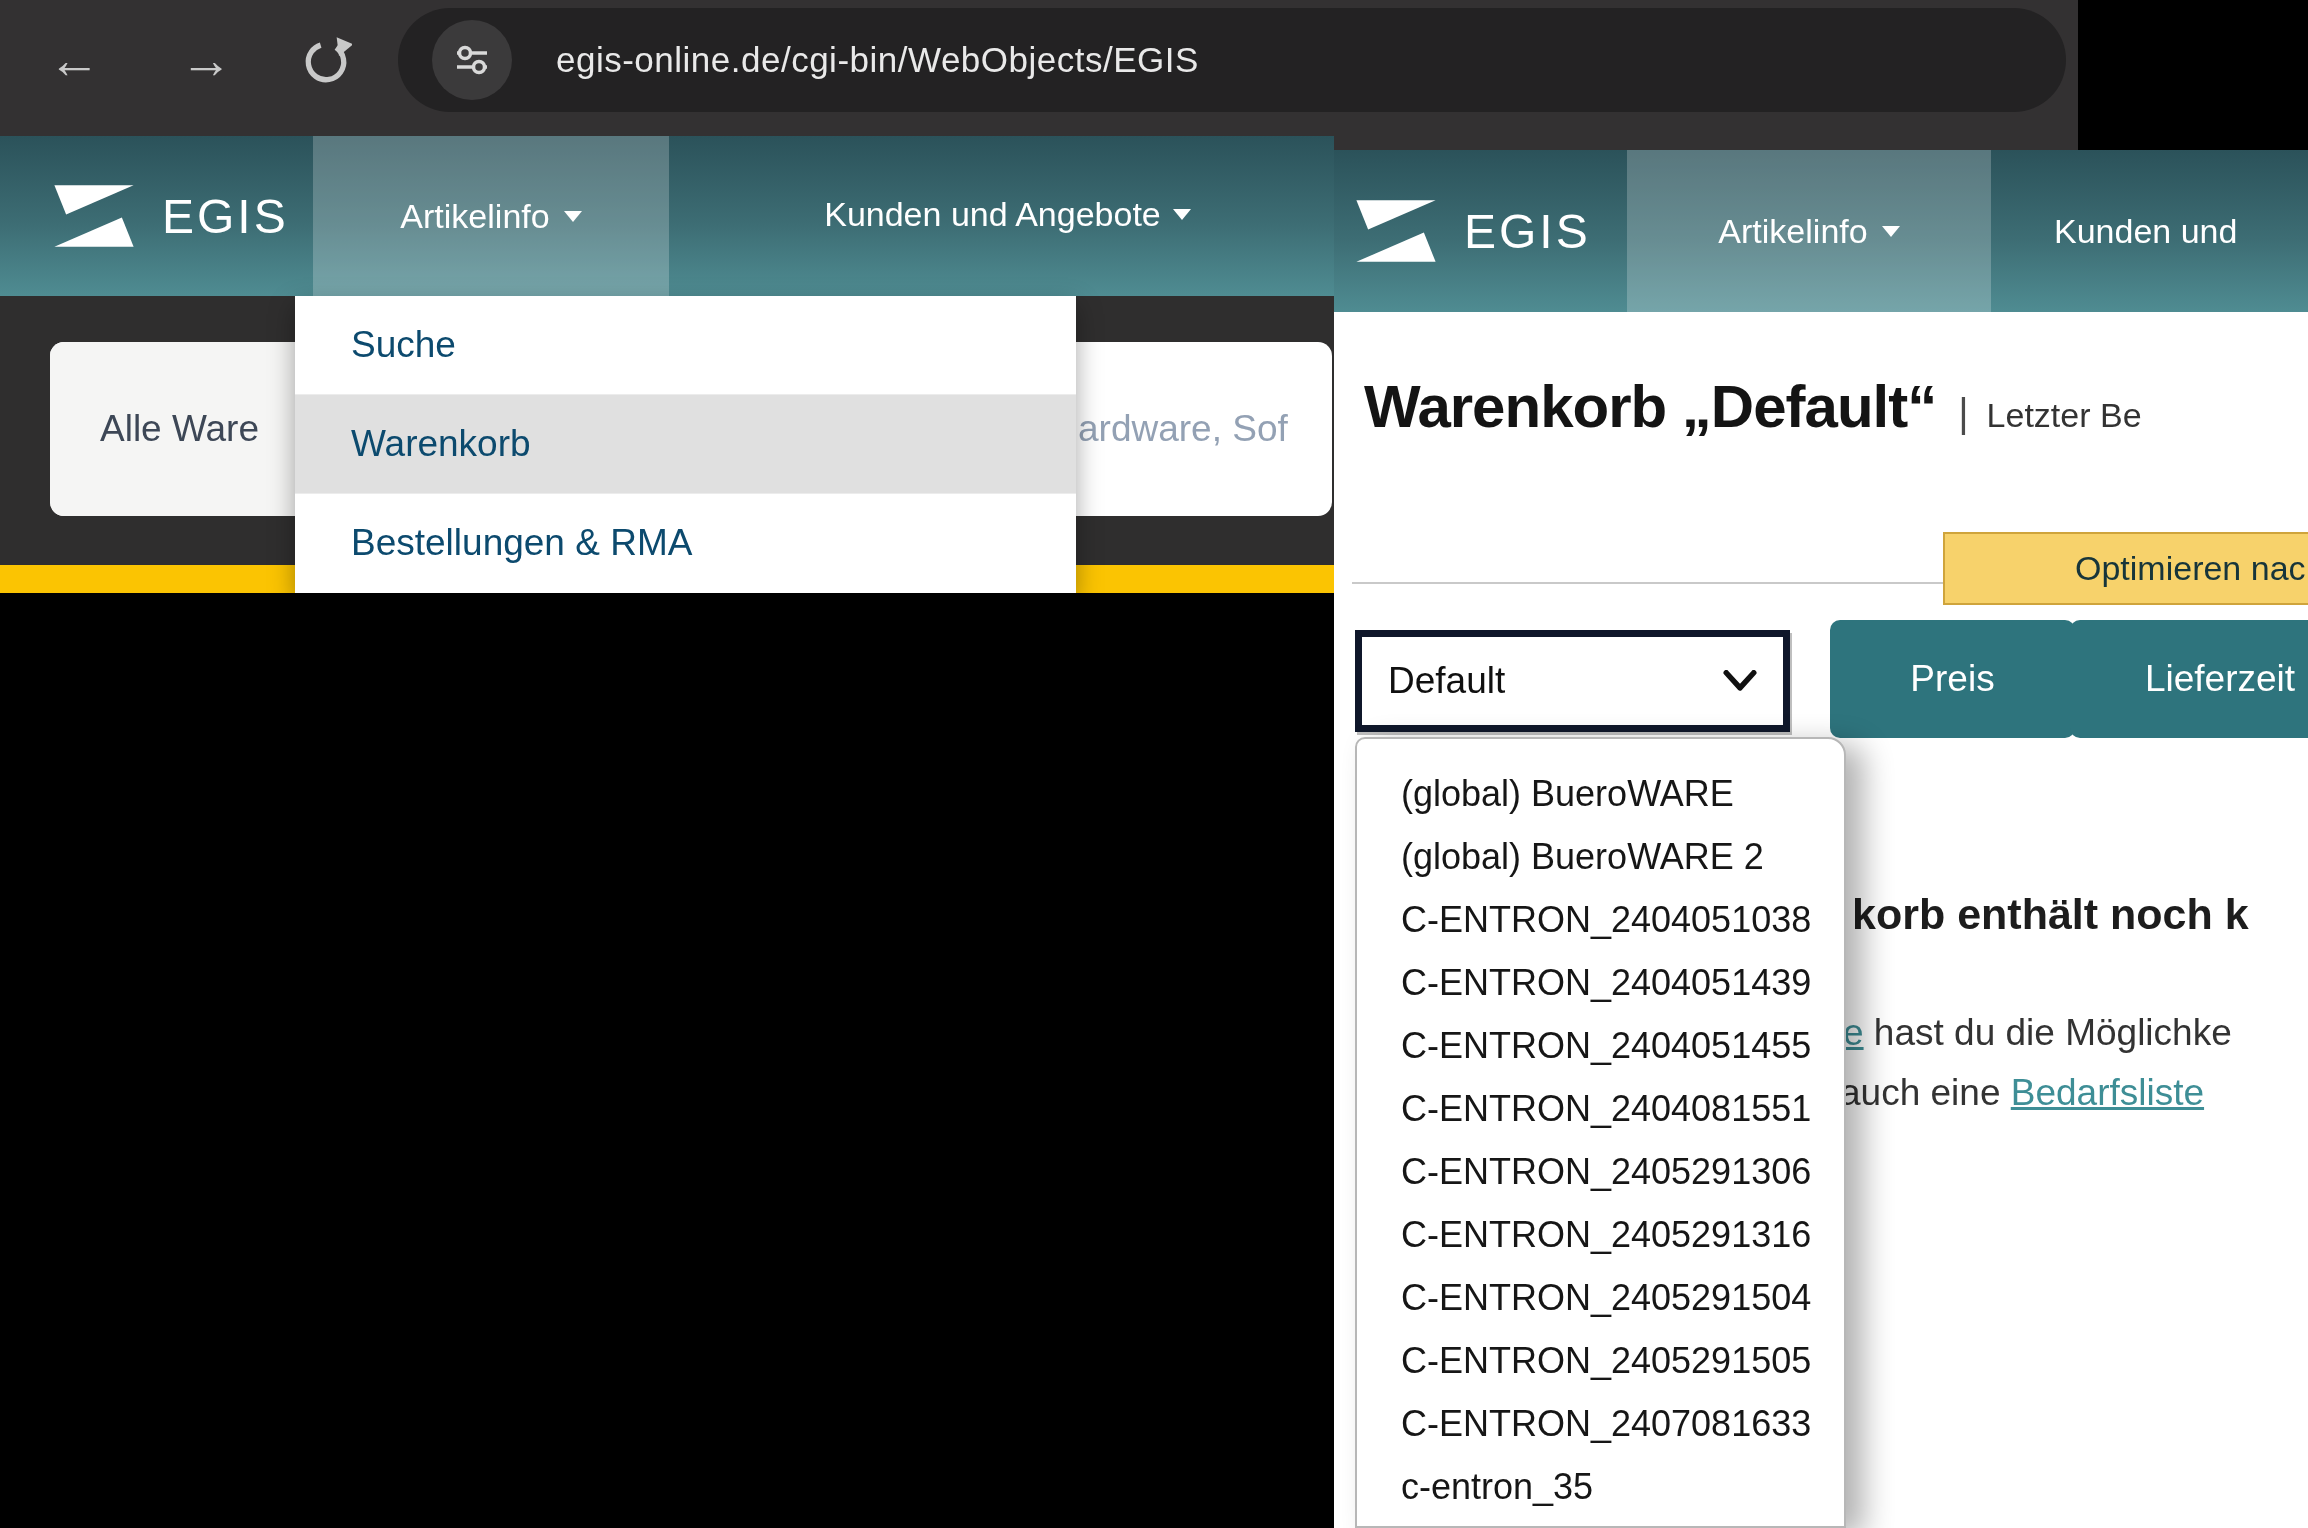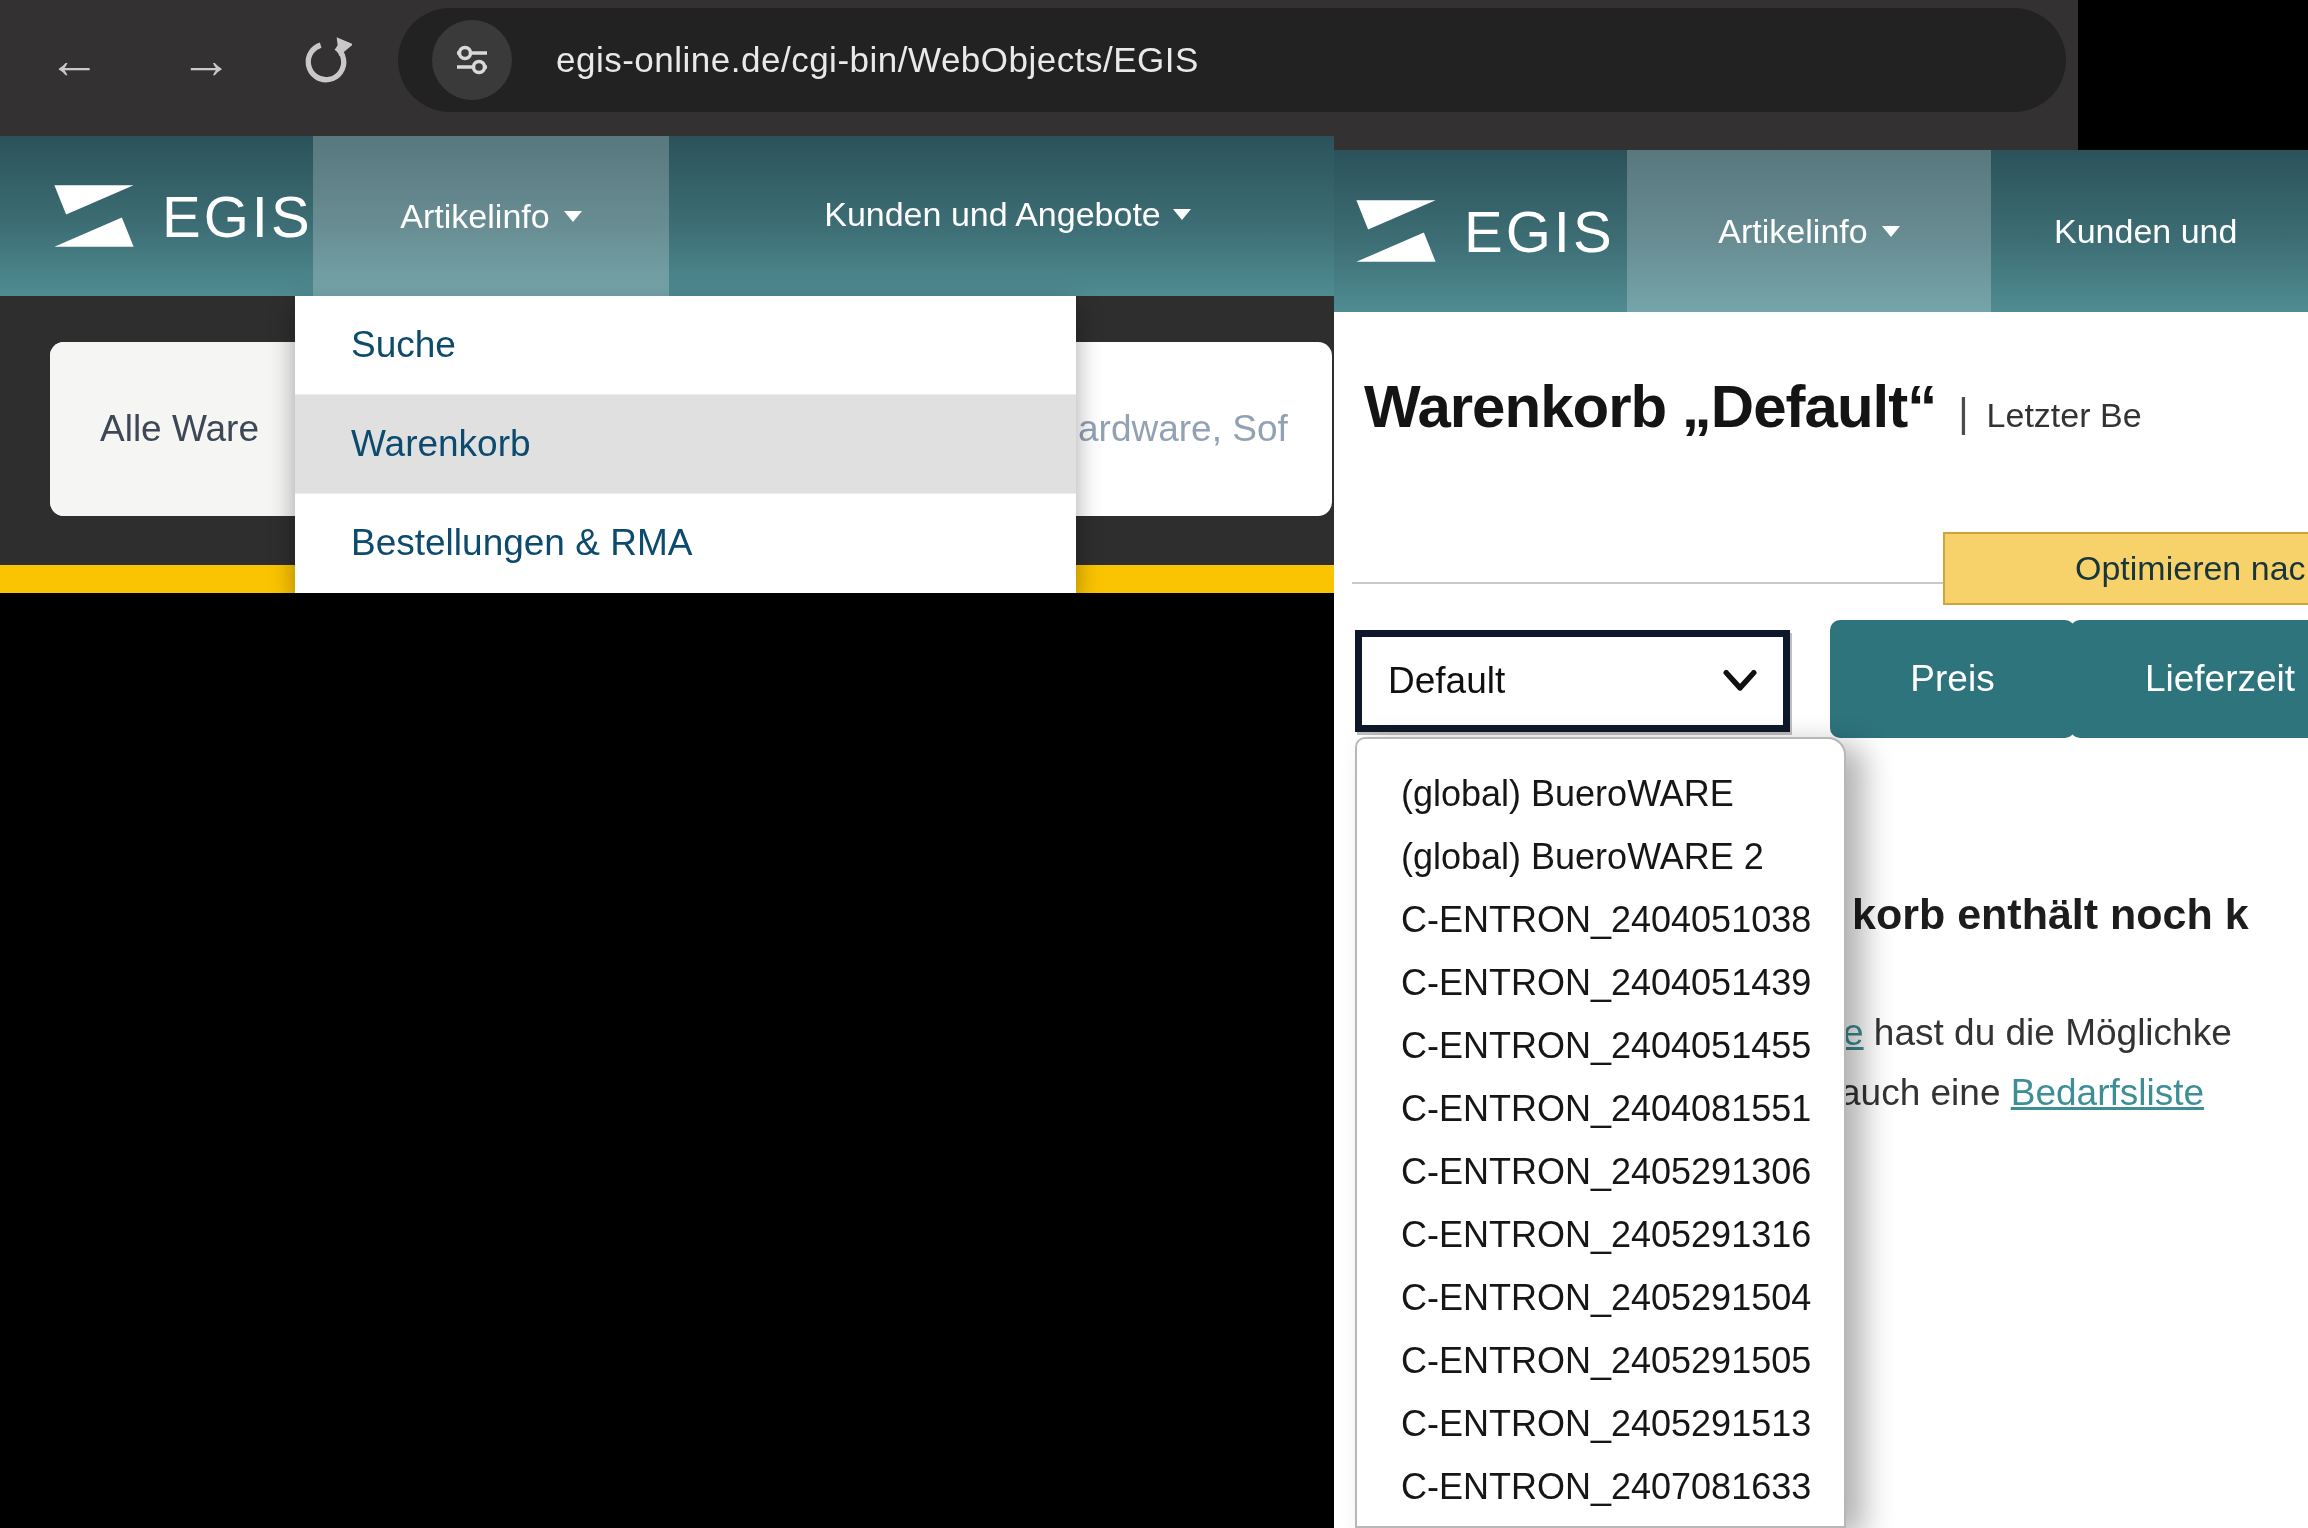--- a/index.html
+++ b/index.html
@@ -14,21 +14,21 @@
              background:#232223; display:flex; align-items:center; }
   #site-info-circle { left:432px; top:20px; width:80px; height:80px; border-radius:50%;
              background:#3b3a3b; display:flex; align-items:center; justify-content:center; }
   #url-text { left:556px; top:0; height:120px; display:flex; align-items:center;
              color:#e9e9e9; font-size:35px; letter-spacing:.5px; }
   #corner-black { left:2078px; top:0; width:230px; height:150px; background:#000; }
 
   
   .teal-nav { background:linear-gradient(180deg,#2b525a 0%,#3d6d74 55%,#4f8c92 100%); }
   .brand { display:flex; align-items:center; gap:24px; }
-  .brand-text { color:#fff; font-size:58px; font-weight:400; letter-spacing:3px;text-align:right; }
+  .brand-text { color:#fff; font-size:48px; font-weight:400; letter-spacing:3px;text-align:right; }
   .nav-item { color:#fff; font-size:34px; display:flex; align-items:center; gap:14px;
               cursor:pointer; white-space:nowrap; }
   .nav-highlight { background:rgba(255,255,255,0.22); }
   .tri-down { width:0; height:0; border-left:9px solid transparent;
               border-right:9px solid transparent; border-top:11px solid #fff; display:inline-block; }
 
   
   #left-nav { left:0; top:136px; width:1334px; height:160px; }
   #left-highlight { left:313px; top:136px; width:356px; height:160px; }
   #left-panel { left:0; top:296px; width:1334px; height:269px; background:#2f2e2e; }
@@ -215,17 +215,16 @@
     <div class="popup-item">(global) BueroWARE</div>
     <div class="popup-item">(global) BueroWARE 2</div>
     <div class="popup-item">C-ENTRON_2404051038</div>
     <div class="popup-item">C-ENTRON_2404051439</div>
     <div class="popup-item">C-ENTRON_2404051455</div>
     <div class="popup-item">C-ENTRON_2404081551</div>
     <div class="popup-item">C-ENTRON_2405291306</div>
     <div class="popup-item">C-ENTRON_2405291316</div>
     <div class="popup-item">C-ENTRON_2405291504</div>
     <div class="popup-item">C-ENTRON_2405291505</div>
-    <div class="popup-item">C-ENTRON_2405291513</div>
     <div class="popup-item">C-ENTRON_2407081633</div>
     <div class="popup-item">c-entron_35</div>
   </div>
 </div>
 
 </body></html>

